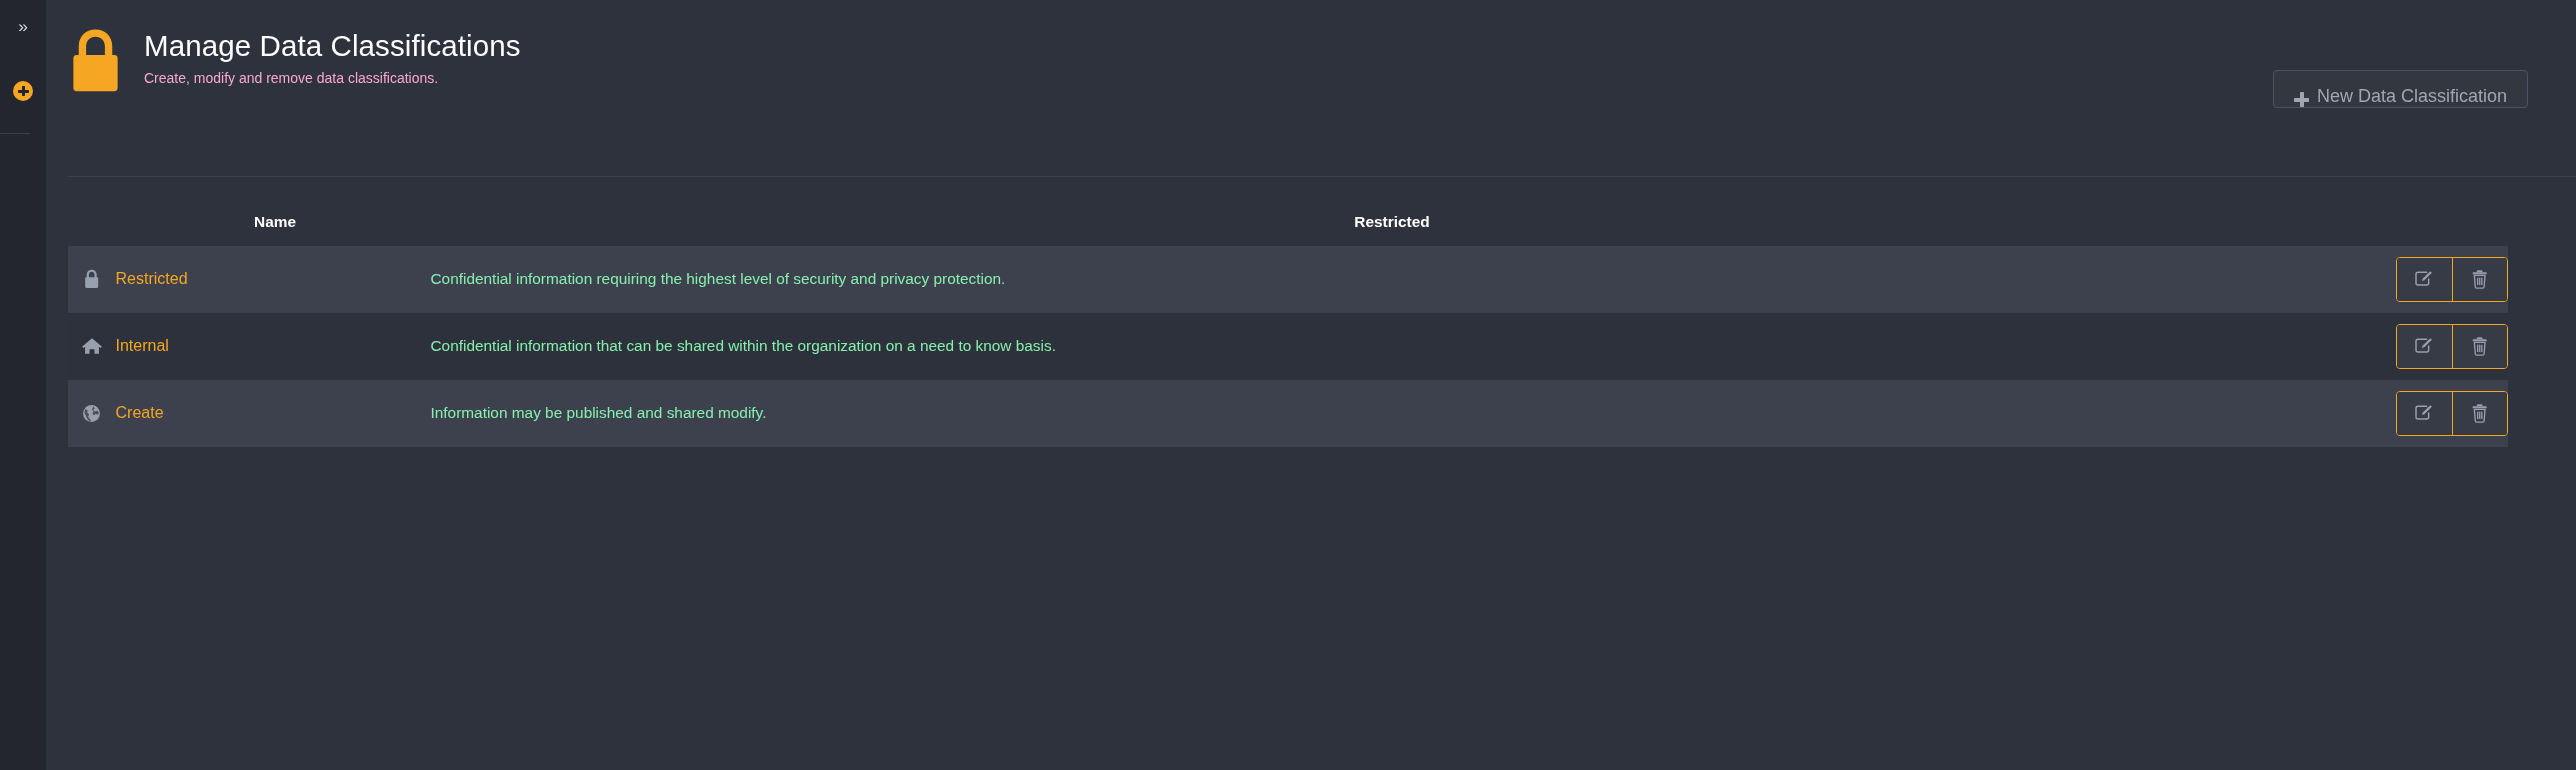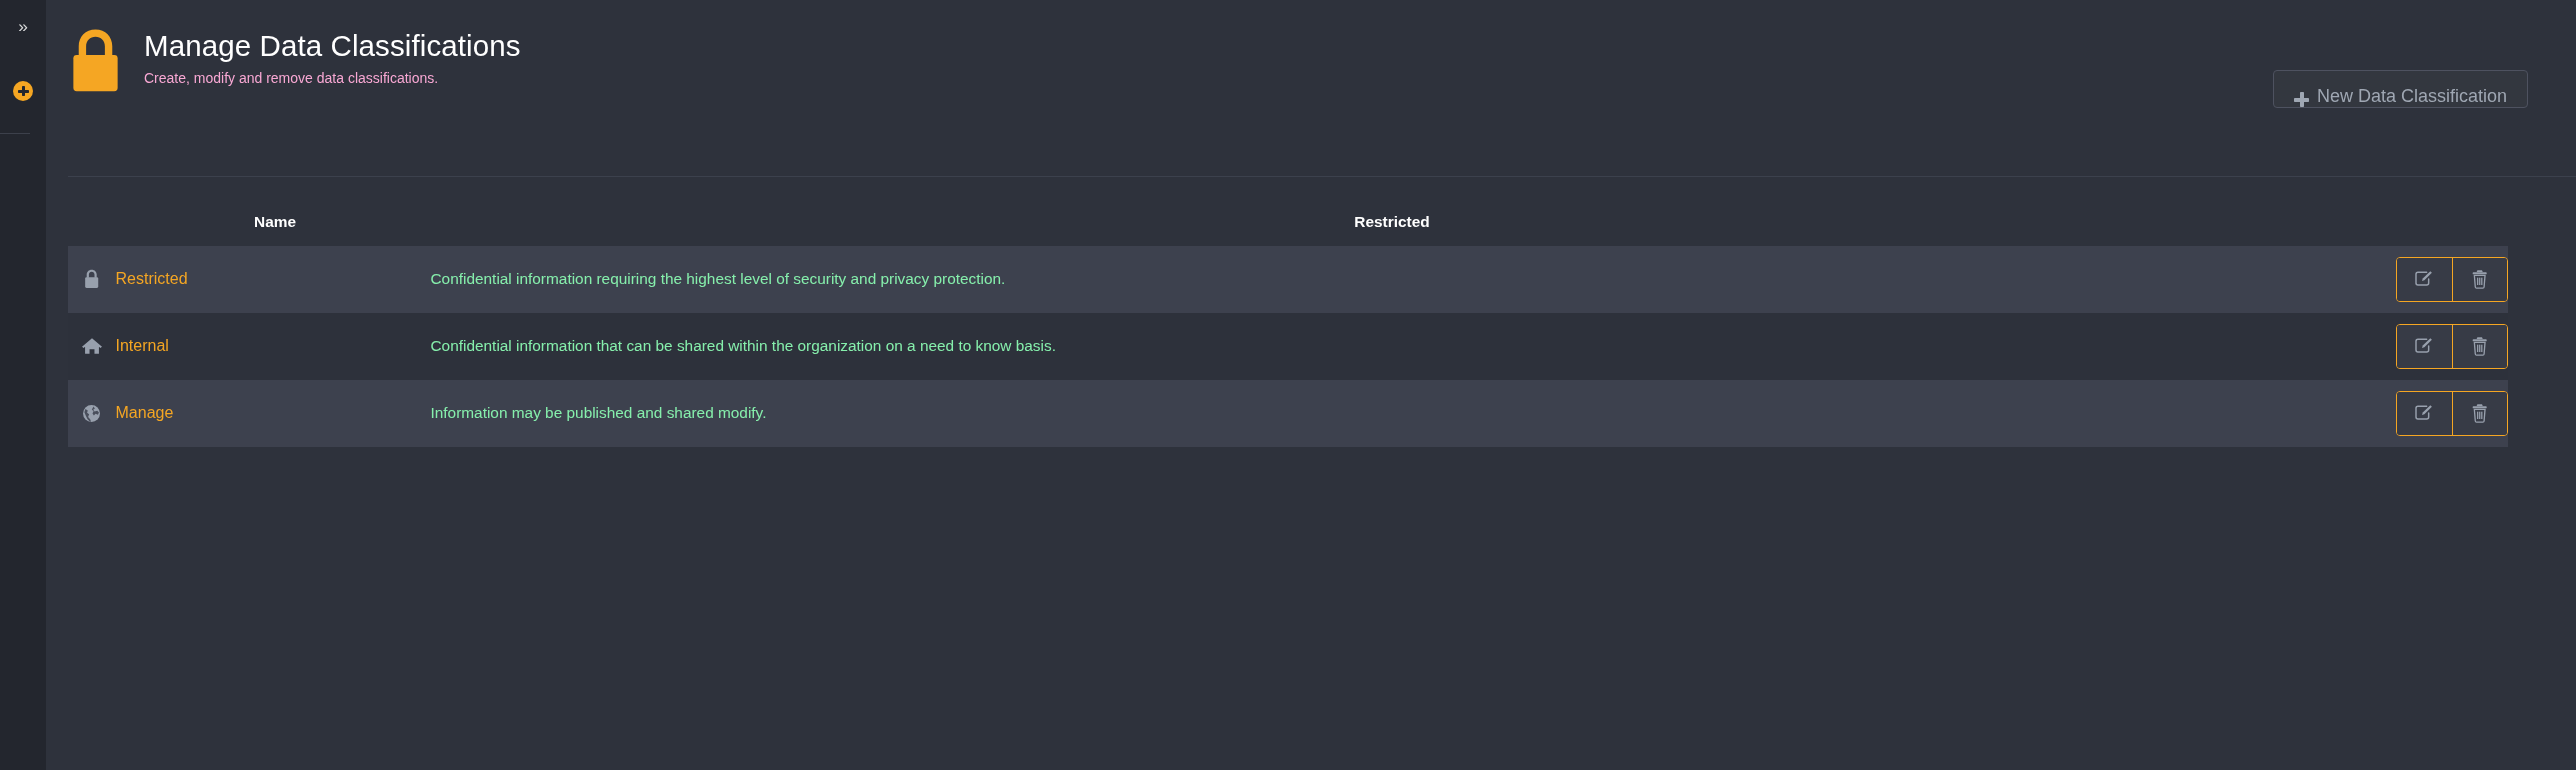--- a/index.html
+++ b/index.html
@@ -420,21 +420,21 @@
             <td class="cell-icon">
               <span>
                 <svg width="19" height="19" viewBox="0 0 28 28" style="margin:0 auto;">
                   <circle cx="14" cy="14" r="12.5" fill="#98a0ad"></circle>
                   <path d="M5 7.5 L8.5 9.5 L7.5 13 L10.5 15 L9 19 L12 22.5 L13.5 26 L11 25.5 L8 22 L5.5 17 L3.5 12 Z" fill="#4a4f5c"></path>
                   <path d="M17 3.5 L19 6.5 L16.5 8.5 L18.5 11 L22.5 10 L25 12.5 L23.5 16 L20 14.5 L17.5 17 L15.5 14 L17 10.5 L14.5 8 Z" fill="#4a4f5c"></path>
                 </svg>
               </span>
             </td>
             <td class="cell-name">
-              <a class="name-link" href="#">Manage</a>
+              <a class="name-link" href="#">Create</a>
             </td>
             <td class="cell-desc">Information may be published and shared modify.</td>
             <td class="cell-actions">
               <span class="action-group">
                 <span class="action-btn">
                   <span>
                     <svg width="20" height="20" viewBox="0 0 30 30">
                       <path d="M19 5 L6 5 C4.3 5 3 6.3 3 8 L3 21 C3 22.7 4.3 24 6 24 L19 24 C20.7 24 22 22.7 22 21 L22 15" fill="none" stroke="#98a0ad" stroke-width="2.2" stroke-linecap="round"></path>
                       <path d="M24.5 3.2 L26.8 5.5 L15.5 16.8 L12 17.9 L13.1 14.4 Z" fill="#98a0ad"></path>
                     </svg>

